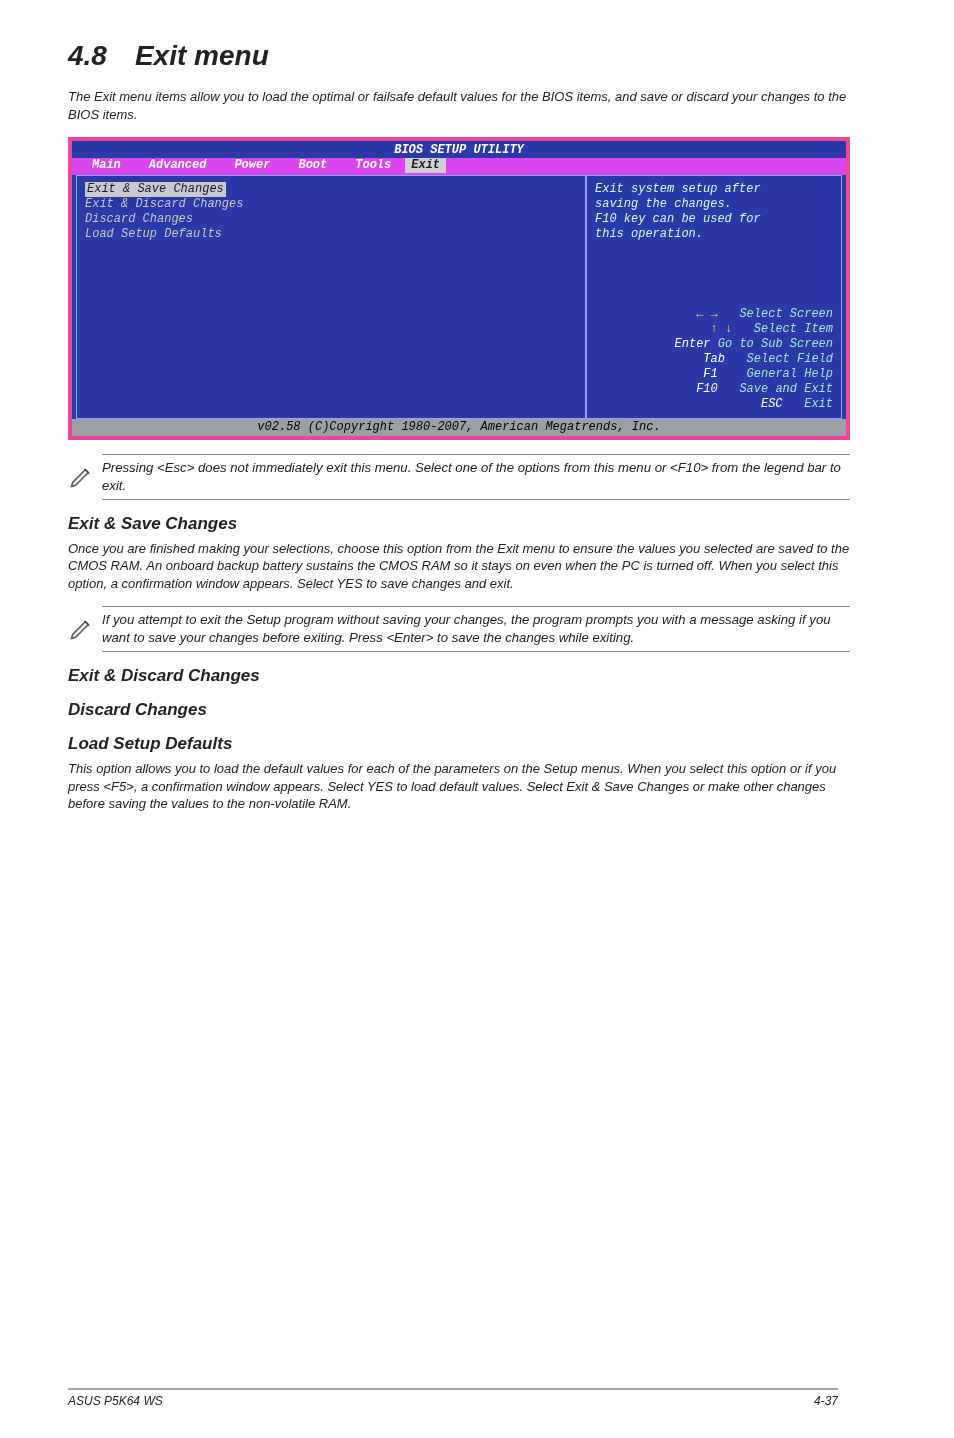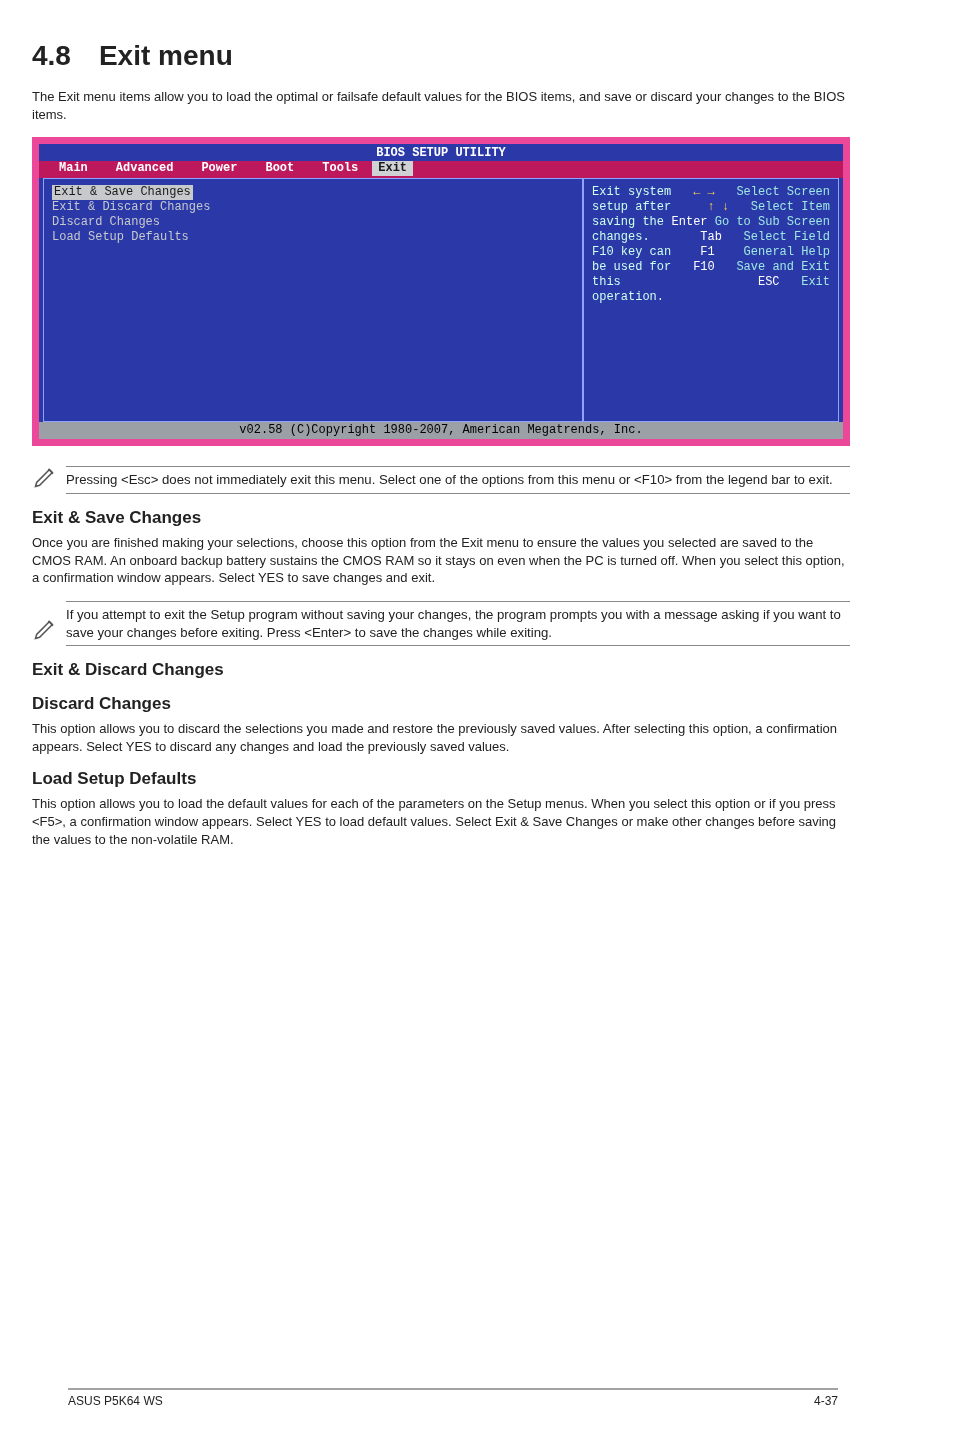--- a/index.html
+++ b/index.html
@@ -6,42 +6,43 @@
     margin: 0;
     padding: 0;
     font-family: Arial, Helvetica, sans-serif;
     color: #222;
     background: #fff;
   }
   .page {
     width: 918px;
     min-height: 1438px;
     box-sizing: border-box;
-    padding: 40px 68px 30px 32px;
+    padding: 40px 68px 30px 68px;
     position: relative;
+    font-style: italic;
   }
   h1.sec {
     font-size: 28px;
     font-weight: bold;
     margin: 0 0 16px 0;
   }
   h1.sec .num { margin-right: 28px; }
   p.body {
     font-size: 13px;
     line-height: 1.35;
     margin: 0 0 14px 0;
   }
   h3.sub {
     font-size: 17px;
     font-weight: bold;
     margin: 14px 0 6px 0;
   }
   .note-row {
     display: flex;
-    align-items: flex-end;
+    align-items: center;
     margin: 14px 0;
   }
   .note-icon {
     width: 34px;
     flex: 0 0 34px;
     padding-top: 2px;
   }
   .note-text-wrap {
     flex: 1;
     border-top: 1px solid #888;
@@ -62,35 +63,35 @@
     font-size: 12px;
     display: flex;
     justify-content: space-between;
   }
 
   
   .bios {
     font-family: "Courier New", monospace;
     background: #2a39a7;
     color: #ffd84a;
-    border: 7px solid #ec4899;
+    border: 4px solid #ec4899;
     margin: 4px 0 10px 0;
     font-size: 12px;
     line-height: 1.25;
   }
   .bios-title {
     text-align: center;
     color: #ffffff;
     background: #2a39a7;
     padding: 2px 0 0 0;
     font-weight: bold;
   }
   .bios-tabs {
     display: flex;
-    background: #be185d;
+    background: #d946ef;
     color: #fff;
     padding: 0 6px 2px 6px;
   }
   .bios-tabs span {
     padding: 0 14px;
     color: #fff;
     font-weight: bold;
   }
   .bios-tabs span.sel {
     background: #cfd1d4;
@@ -112,21 +113,21 @@
   .bios-left .mi { color: #c7c9cc; display:block; }
   .bios-left .mi.sel { background:#c7c9cc; color:#1a1a1a; padding:0 2px; display:inline-block; }
   .bios-right {
     width: 238px;
     border: 1px solid #90a4ff;
     margin: 0 4px 0 0;
     padding: 6px 8px;
     background: #2a39a7;
     color: #9ee7e2;
     display:flex;
-    flex-direction:row;
+    flex-direction:column;
     justify-content:space-between;
   }
   .bios-help-top div { color:#cfe; }
   .bios-keys { color:#fff; }
   .bios-keys .k { color:#ffffff; }
   .bios-keys .d { color:#9ee7e2; }
   .bios-keys .row { white-space: pre; text-align: right; }
   .bios-keys .arrows { color:#ffd84a; }
   .bios-footer {
     text-align: center;
@@ -210,21 +211,20 @@
         </svg>
     </div>
     <div class="note-text-wrap">
       <div class="note-text">If you attempt to exit the Setup program without saving your changes, the program prompts you with a message asking if you want to save your changes before exiting. Press &lt;Enter&gt; to save the changes while exiting.</div>
     </div>
   </div>
 
   <h3 class="sub">Exit &amp; Discard Changes</h3>
 
   <h3 class="sub">Discard Changes</h3>
-  <p class="body">This option allows you to discard the selections you made and restore the previously saved values. After selecting this option, a confirmation appears. Select YES to discard any changes and load the previously saved values.</p>
 
   <h3 class="sub">Load Setup Defaults</h3>
   <p class="body">This option allows you to load the default values for each of the parameters on the Setup menus. When you select this option or if you press &lt;F5&gt;, a confirmation window appears. Select YES to load default values. Select Exit &amp; Save Changes or make other changes before saving the values to the non-volatile RAM.</p>
 
   <div class="footer">
     <span>ASUS P5K64 WS</span>
     <span>4-37</span>
   </div>
 
 </div>

